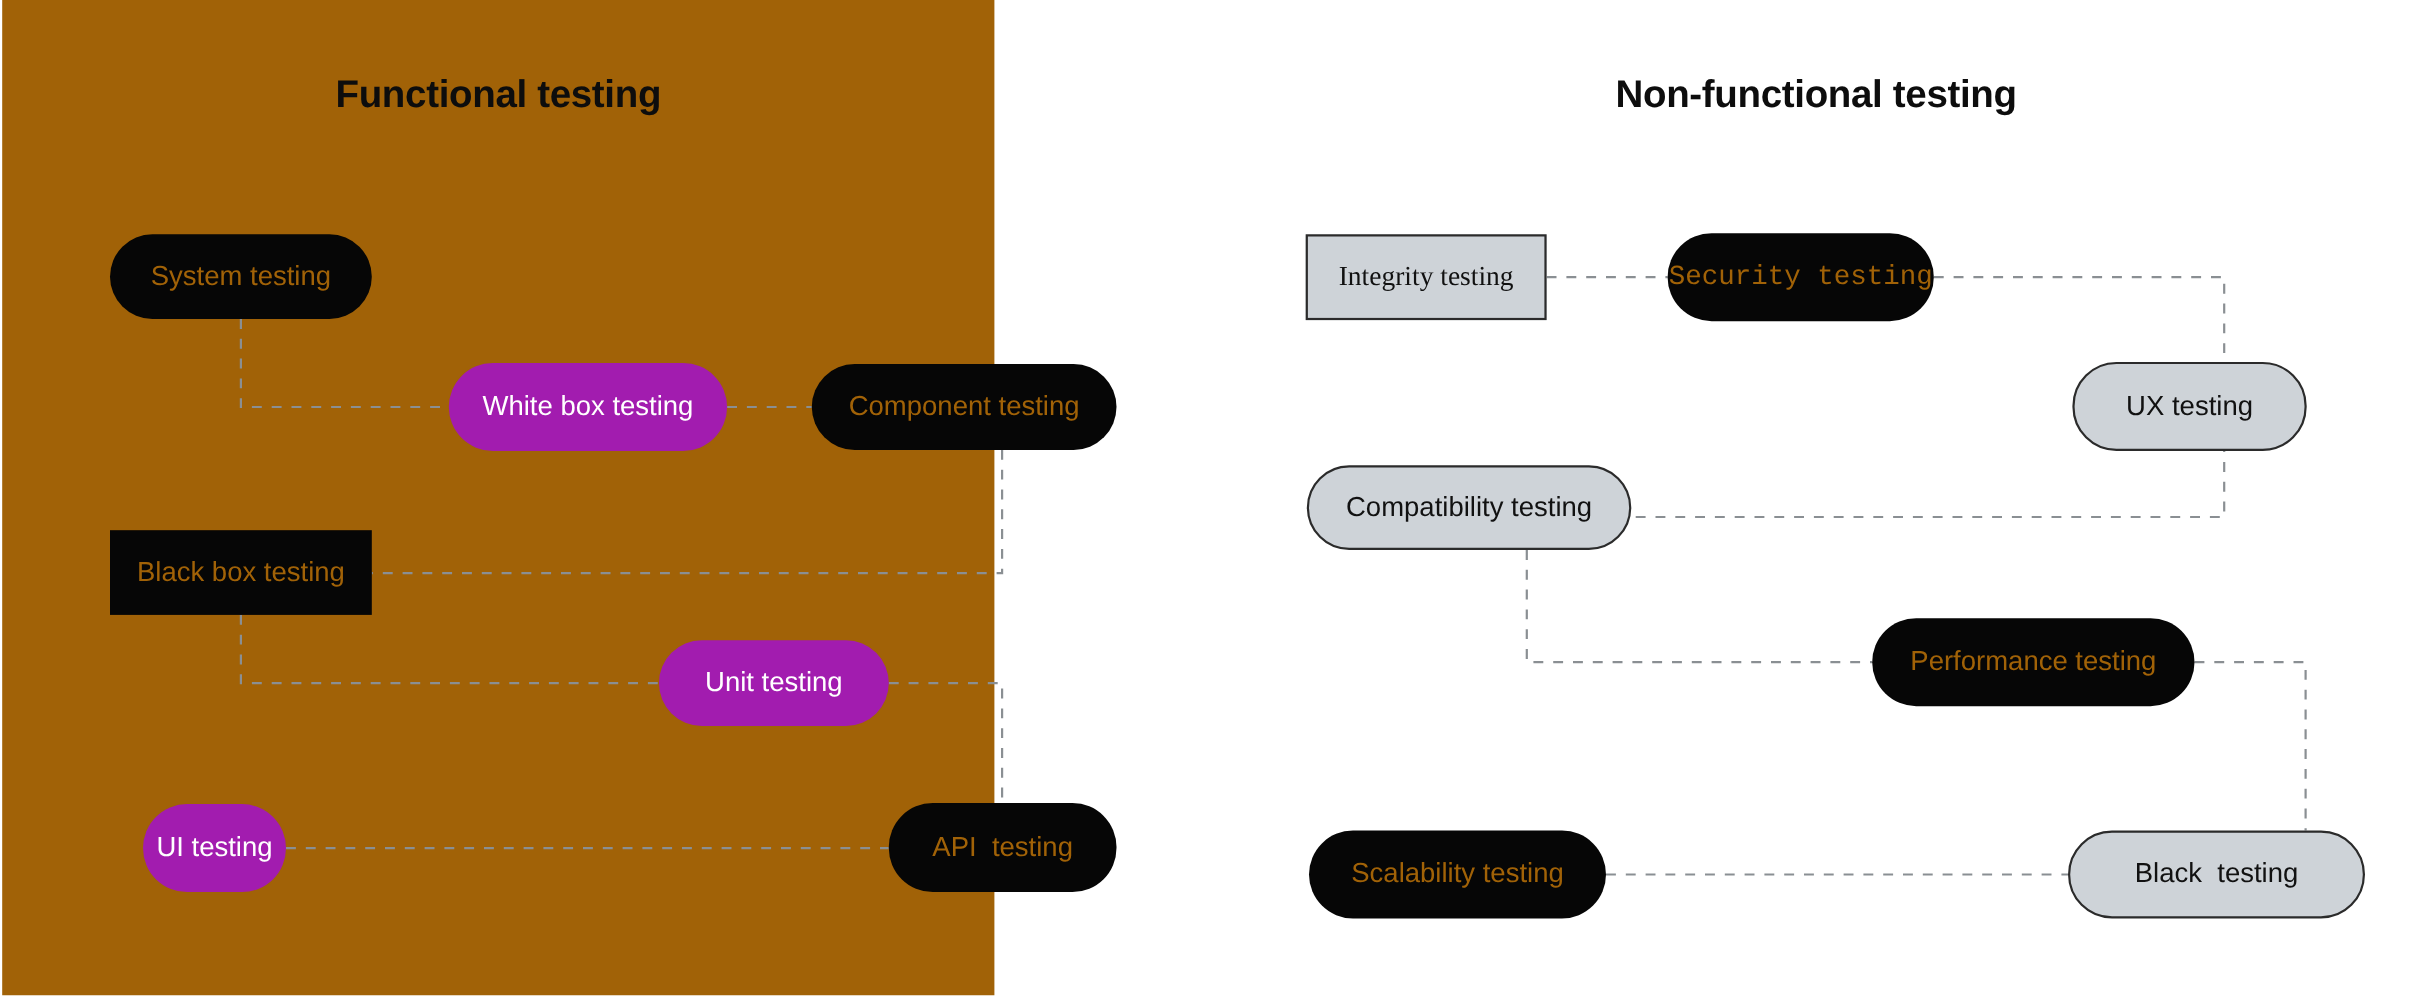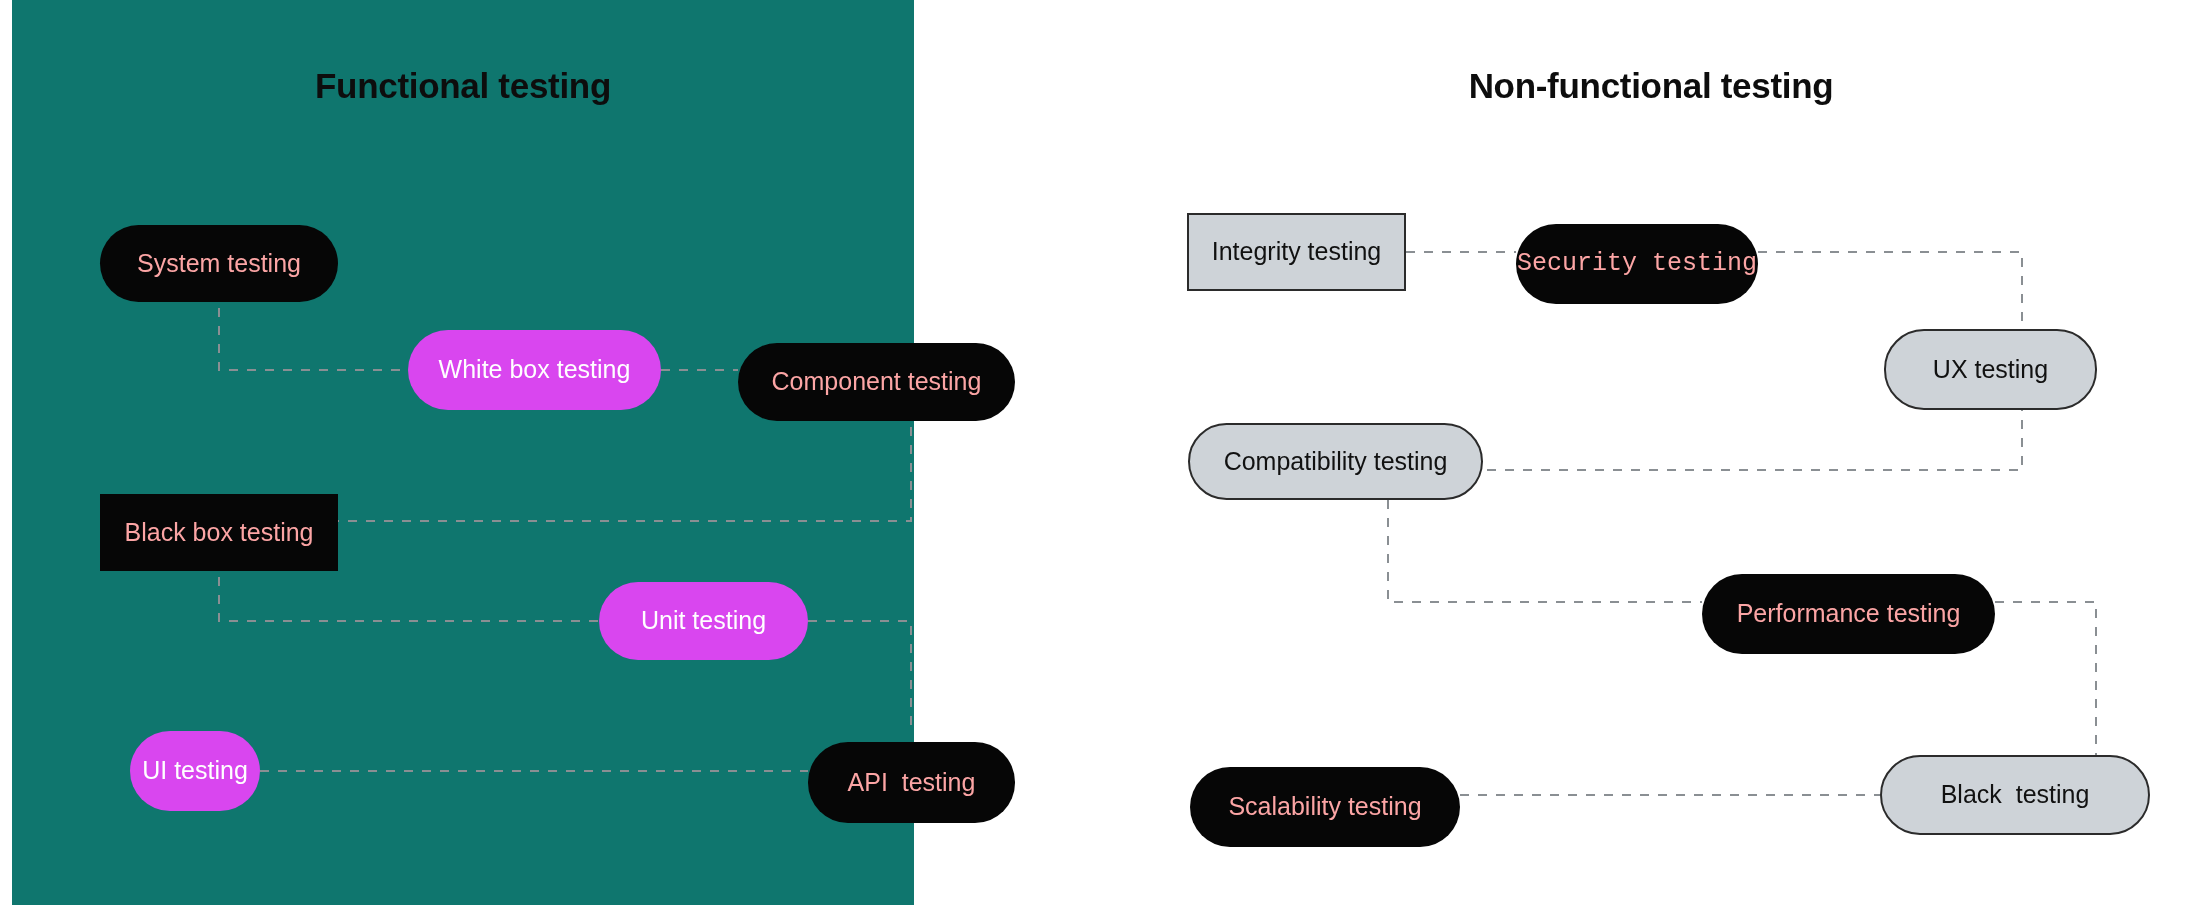--- a/index.html
+++ b/index.html
@@ -13,23 +13,23 @@
     height: 905px;
     overflow: hidden;
     font-family: "Liberation Sans", sans-serif;
   }
   .panel {
     position: absolute;
     top: 0;
     height: 905px;
   }
   #panel-left {
-    left: 12px;
+    left: 2px;
     width: 902px;
-    background: #0f766e;
+    background: #a16207;
   }
   #panel-right {
     left: 1100px;
     width: 1102px;
     background: #ffffff;
   }
   .panel-title {
     position: absolute;
     top: 66px;
     width: 100%;
@@ -52,40 +52,40 @@
     display: flex;
     align-items: center;
     justify-content: center;
     box-sizing: border-box;
     font-size: 25px;
     line-height: 1.1;
     white-space: pre;
   }
   .node.black {
     background: #060606;
-    color: #fca5a5;
+    color: #a16207;
     border-radius: 40px;
-    margin-top: 12px;
   }
   .node.salmon {
-    background: #d946ef;
+    background: #a21caf;
     color: #ffffff;
     border-radius: 40px;
   }
   .node.grey {
     background: #ced3d8;
     color: #111111;
     border: 2px solid #2b2b2b;
     border-radius: 40px;
   }
   .node.rect {
     border-radius: 0;
   }
   .node.grey.rect {
     border-radius: 0;
+    font-family: Liberation Serif, serif;
   }
 </style>
 </head>
 <body>
 
 <div id="canvas">
 
   <div class="panel" id="panel-left">
     <div class="panel-title">Functional testing</div>
   </div>

